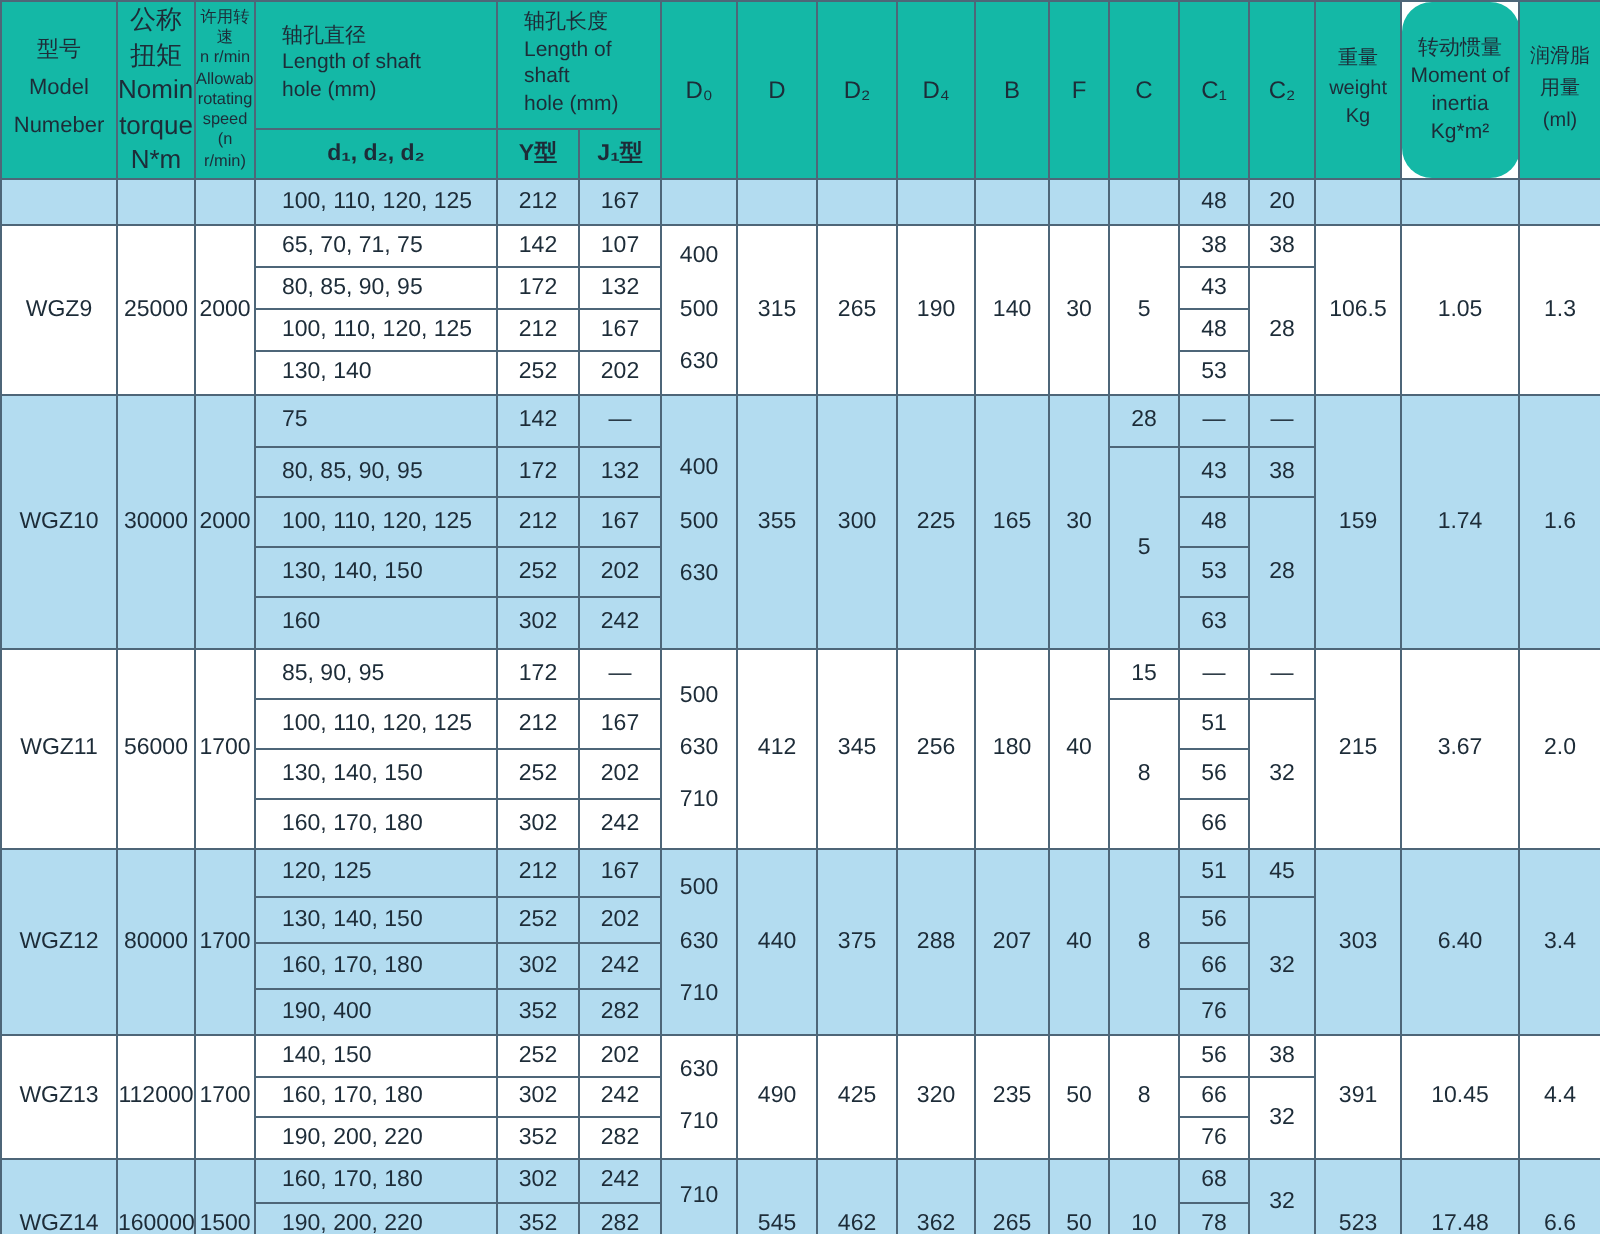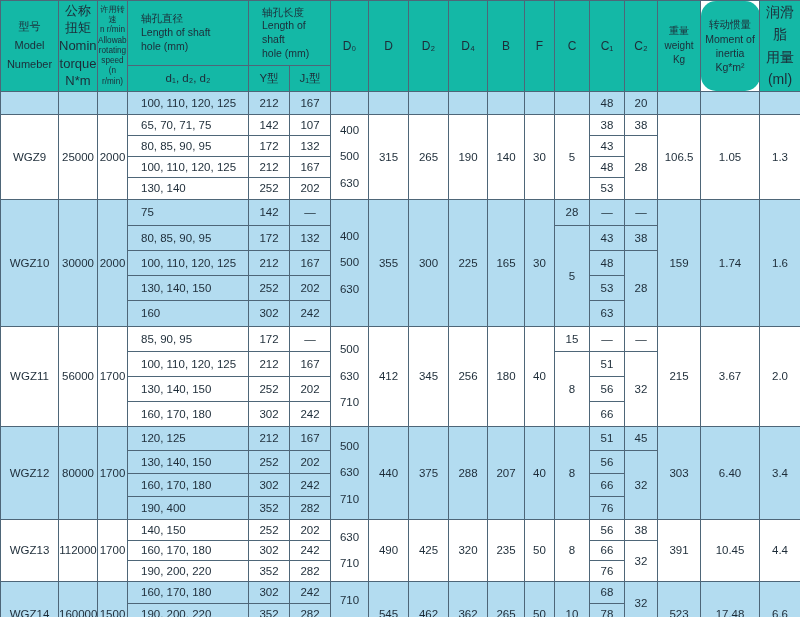--- a/index.html
+++ b/index.html
@@ -28,25 +28,25 @@
   }
   .blue  { background: #b3dcf0; }
   .white { background: #ffffff; }
   thead th { background: #14b8a6; font-weight: normal; }
   .hrow1 { height: 40px; }
   .hrow2 { height: 22px; }
   .h-model   { font-size: 11px;  line-height: 1.75; }
   .h-torque  { font-size: 13px; line-height: 1.35; }
   .h-speed   { font-size: 8.2px; line-height: 1.25; }
   .h-group   { font-size: 10.5px; line-height: 1.3; text-align: left; padding-left: 13px; }
-  .h-sub     { font-size: 11.5px; }
+  .h-sub     { font-size: 11.5px; font-weight: bold; }
   .h-dim     { font-size: 12px; }
   .h-weight  { font-size: 10px;  line-height: 1.45; margin-left: 39px; }
   .h-inertia { font-size: 10.5px; line-height: 1.35; border-radius: 15px; }
-  .h-grease  { font-size: 14px;  line-height: 1.6; }
+  .h-grease  { font-size: 10px;  line-height: 1.6; }
   tbody td { font-size: 11.5px; }
   td.dcol  { text-align: left; padding-left: 13px; }
   td.stack { line-height: 2.3; }
 </style>
 </head>
 <body>
 
 <table>
   <colgroup>
     <col style="width:58px">

